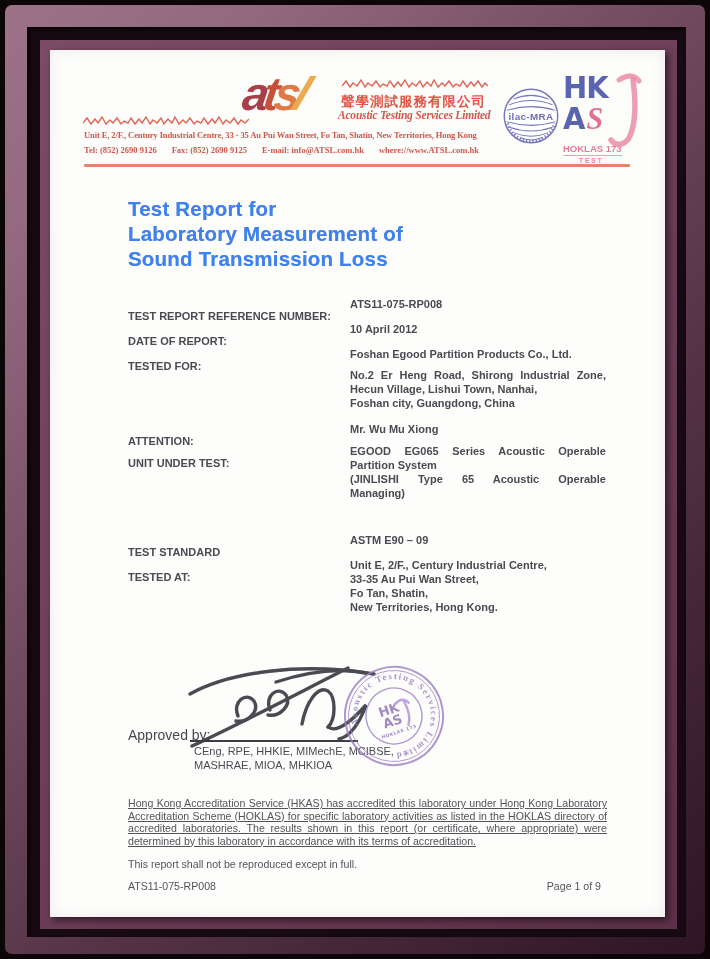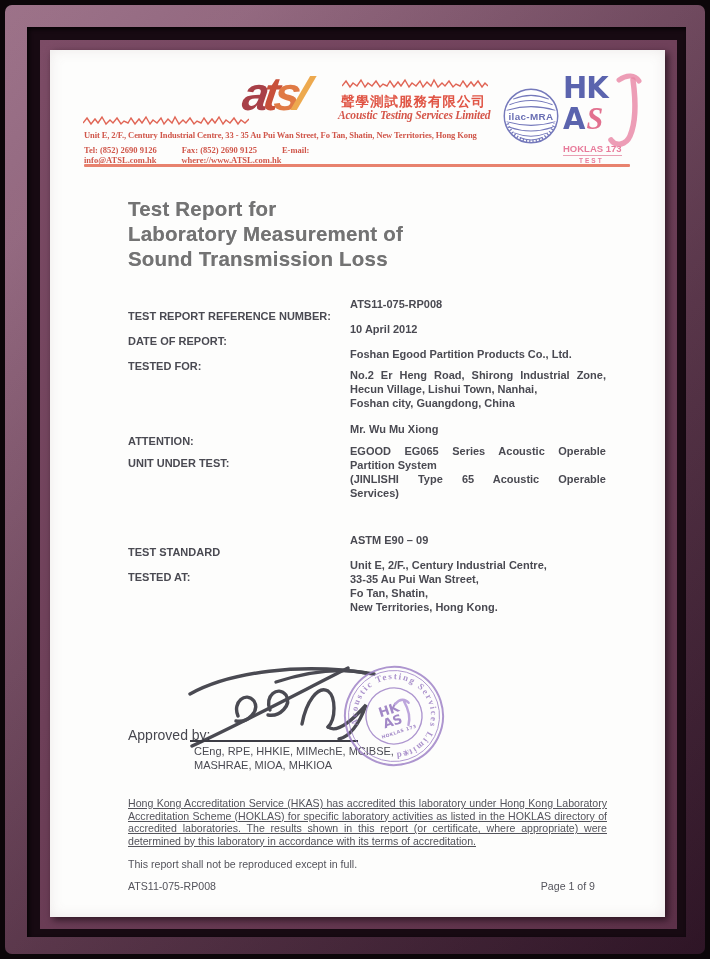--- a/index.html
+++ b/index.html
@@ -25,57 +25,57 @@
   .logo-letters span{display:inline-block;}
   .lg-a{color:#a84048;} .lg-t{color:#c8503a;} .lg-s{color:#e07a45;}
   .lg-l{color:#eda94e;transform:skewX(-14deg);}
   .zig{stroke:#e06555;stroke-width:1.4;fill:none;}
   .cn-name{left:291px;top:43px;width:190px;font-size:13.5px;font-weight:bold;color:#e05545;
     letter-spacing:1px;font-family:"DejaVu Sans",sans-serif;}
   .en-name{left:288px;top:59px;font:bold italic 11.5px "Liberation Serif",serif;color:#d5564a;
     letter-spacing:-.2px;}
   .addr1{left:34px;top:80px;width:400px;font:bold 8.5px "Liberation Serif",serif;color:#d0564a;letter-spacing:-.1px;}
   .addr2{left:34px;top:95px;width:420px;font:bold 8.5px "Liberation Serif",serif;color:#d0564a;}
-  .addr2 span{margin-right:25px;}
+  .addr2 span{margin-right:15px;}
   .rule{left:34px;top:114px;width:546px;height:2.5px;background:#e8826e;border-radius:1px;}
 
   .ilac{left:451px;top:36px;}
   .hkas{left:513px;top:20px;width:82px;line-height:1;}
   .hkas .row1,.hkas .row2{font:bold 29px "DejaVu Sans",sans-serif;color:#5b64ae;
     letter-spacing:-1px;transform:scaleY(1.05);transform-origin:top left;}
   .hkas .row2{margin-top:-3px;}
   .hkas .pinkS{font:bold italic 30px "Liberation Serif",serif;color:#e2718f;margin-left:2px;}
   .hkas-swoosh{position:absolute;left:30px;top:2px;}
   .hoklas{margin-top:8px;font:bold 9.5px "Liberation Sans",sans-serif;color:#e87b9b;
     border-bottom:1px solid #e8a0b4;display:inline-block;padding-bottom:1px;}
   .hoklas-sub{font:bold 6.5px "Liberation Sans",sans-serif;color:#e87b9b;letter-spacing:2px;margin-left:16px;margin-top:1px;}
 
   
-  .title{left:78px;top:146px;font-size:20.5px;line-height:25px;color:#737373;font-weight:bold;
+  .title{left:78px;top:146px;font-size:20.5px;line-height:25px;color:#3b82f6;font-weight:bold;
     letter-spacing:.2px;text-shadow:0 0 .6px rgba(79,79,87,.5);}
   .frow{left:78px;width:500px;color:#4a4a52;font-size:11px;line-height:14px;}
   .frow .lbl{position:absolute;left:0;top:12px;width:215px;font-weight:bold;}
   .frow .val{position:absolute;left:222px;top:0;width:256px;font-weight:bold;}
   .stretch{text-align:justify;text-align-last:justify;}
   .f-ref{top:247px;} .f-date{top:272px;} .f-for{top:297px;} .f-addr{top:318px;}
   .f-attn{top:372px;} .f-unit{top:394px;} .f-std{top:483px;} .f-at{top:508px;}
 
   
   .approved-by{left:78px;top:677px;font-size:14px;color:#47474f;}
   .sig-line{left:140px;top:690px;width:168px;height:1.7px;background:#3d3d45;}
   .signer{left:144px;top:694px;font-size:11px;line-height:14.4px;color:#4a4a52;}
   .sig-svg{left:128px;top:608px;}
   .stamp{left:291px;top:613px;transform:rotate(-18deg);opacity:.82;}
 
   
   .accred{left:78px;top:747px;width:479px;font-size:10.6px;line-height:12.5px;color:#53535b;
     text-align:justify;text-decoration:underline;}
   .note{left:78px;top:808px;font-size:10.6px;color:#53535b;}
   .repnum{left:78px;top:830px;font-size:10.6px;color:#53535b;}
-  .pagenum{top:830px;right:70px;font-size:10.6px;color:#53535b;text-align:center;}
+  .pagenum{top:830px;right:64px;font-size:10.6px;color:#53535b;text-align:center;}
 </style>
 </head>
 <body>
 
 <div class="photo">
   <div class="frame-bevel"></div>
   <div class="frame-crevice"></div>
   <div class="frame-mat"></div>
 
   <div class="page">
@@ -154,21 +154,21 @@
     <div class="abs frow f-attn">
       <div class="lbl">ATTENTION:</div>
       <div class="val">Mr. Wu Mu Xiong</div>
     </div>
     <div class="abs frow f-unit">
       <div class="lbl">UNIT UNDER TEST:</div>
       <div class="val">
         <div class="stretch">EGOOD EG065 Series Acoustic Operable</div>
         <div>Partition System</div>
         <div class="stretch">(JINLISHI Type 65 Acoustic Operable</div>
-        <div>Services)</div>
+        <div>Managing)</div>
       </div>
     </div>
     <div class="abs frow f-std">
       <div class="lbl">TEST STANDARD</div>
       <div class="val">ASTM E90 – 09</div>
     </div>
     <div class="abs frow f-at">
       <div class="lbl">TESTED AT:</div>
       <div class="val">
         <div>Unit E, 2/F., Century Industrial Centre,</div>

